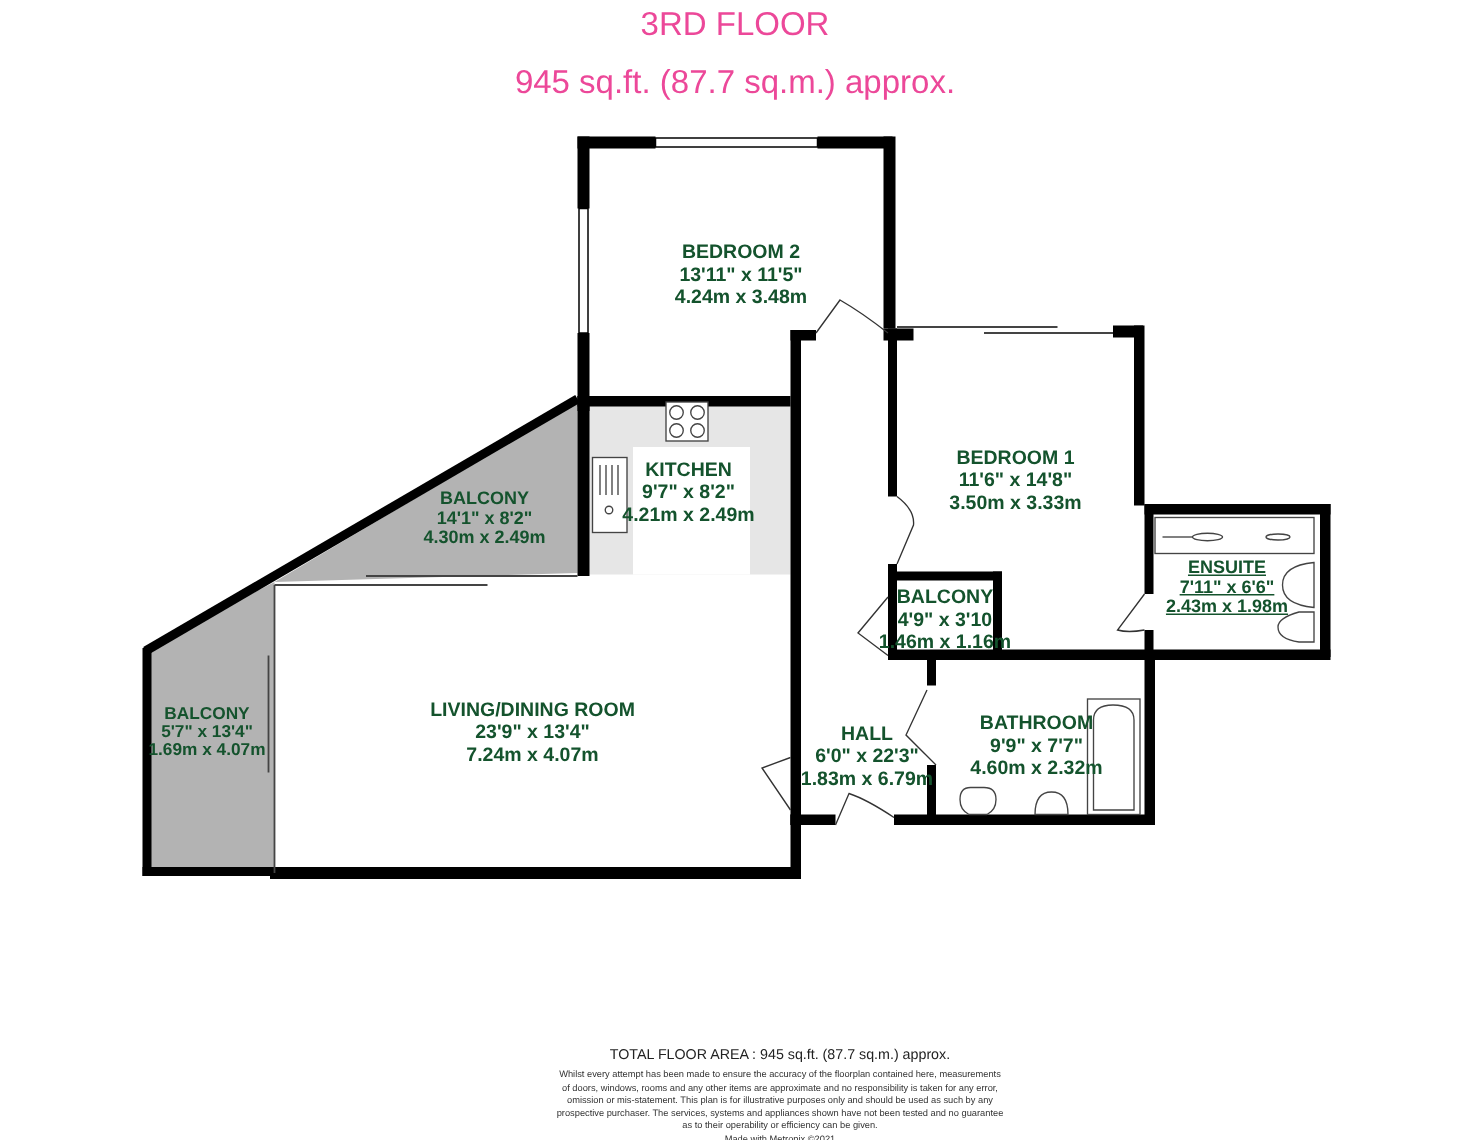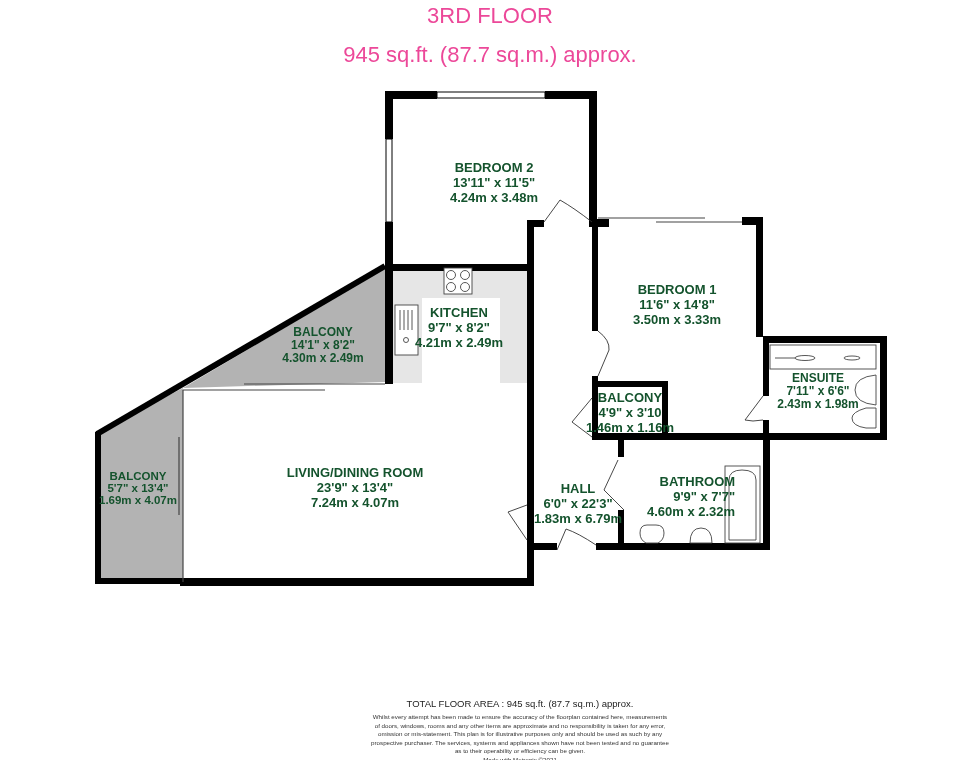--- a/index.html
+++ b/index.html
@@ -174,45 +174,45 @@
   <span class="imp">5'7"  x 13'4"</span>
   <span class="met">1.69m  x 4.07m</span>
 </div>
 
 <div class="room-label" style="left:355px; top:465px;">
   <span class="name">LIVING/DINING ROOM</span>
   <span class="imp">23'9"  x 13'4"</span>
   <span class="met">7.24m  x 4.07m</span>
 </div>
 
-<div class="room-label" style="left:677px; top:282px;">
+<div class="room-label" style="left:677px; top:297px;">
   <span class="name">BEDROOM 1</span>
   <span class="imp">11'6"  x 14'8"</span>
   <span class="met">3.50m  x 3.33m</span>
 </div>
 
-<div class="room-label" style="left:818px; top:372px; font-size:12px; line-height:13px;">
+<div class="room-label" style="left:818px; top:372px; font-size:12px; line-height:13px;text-decoration:underline;">
   <span class="name">ENSUITE</span>
   <span class="imp">7'11"  x 6'6"</span>
   <span class="met">2.43m  x 1.98m</span>
 </div>
 
 <div class="room-label" style="left:630px; top:390px;">
   <span class="name">BALCONY</span>
   <span class="imp">4'9"  x 3'10</span>
   <span class="met">1.46m  x 1.16m</span>
 </div>
 
 <div class="room-label" style="left:572px; top:481px;padding-left:12px;">
   <span class="name">HALL</span>
   <span class="imp">6'0"  x 22'3"</span>
   <span class="met">1.83m  x 6.79m</span>
 </div>
 
-<div class="room-label" style="left:691px; top:474px;text-align:right;">
+<div class="room-label" style="left:691px; top:474px;">
   <span class="name">BATHROOM</span>
   <span class="imp">9'9"  x 7'7"</span>
   <span class="met">4.60m  x 2.32m</span>
 </div>
 
 <div class="f-total">TOTAL FLOOR AREA : 945 sq.ft. (87.7 sq.m.) approx.</div>
 <div class="f-disc">
   <div>Whilst every attempt has been made to ensure the accuracy of the floorplan contained here, measurements</div>
   <div>of doors, windows, rooms and any other items are approximate and no responsibility is taken for any error,</div>
   <div>omission or mis-statement. This plan is for illustrative purposes only and should be used as such by any</div>

